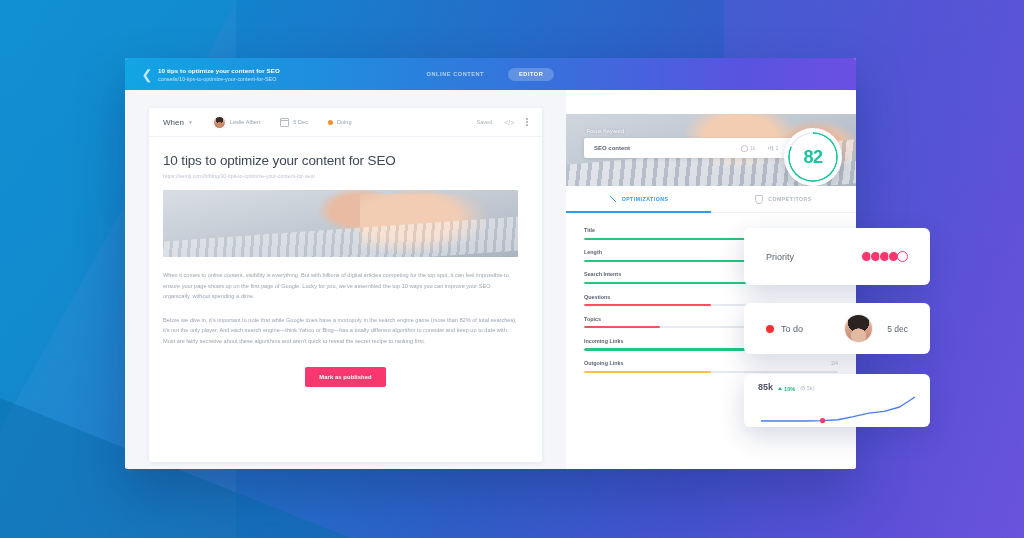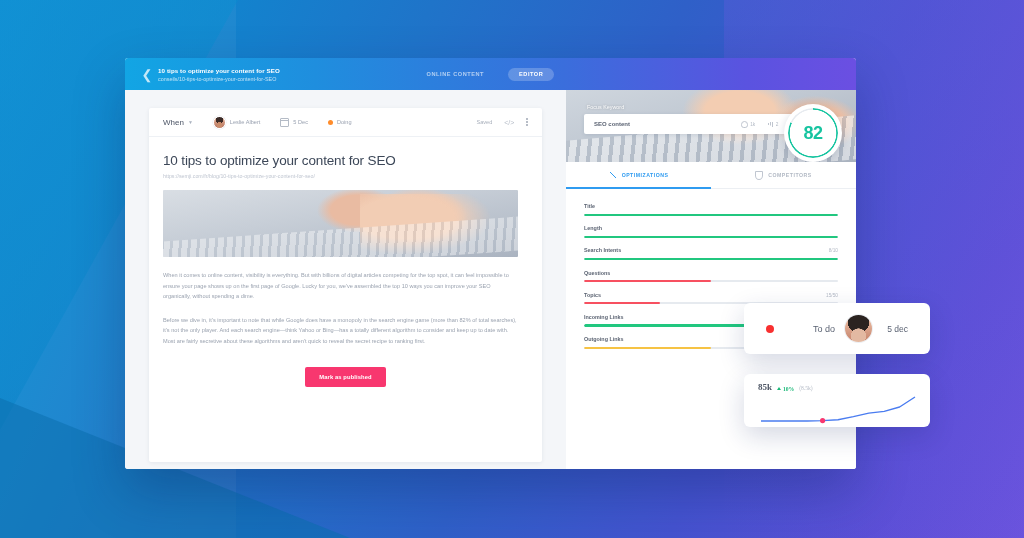--- a/index.html
+++ b/index.html
@@ -295,20 +295,21 @@
 
   
   .kw-hero {
     height: 72px;
     position: relative;
     overflow: hidden;
     background:
       radial-gradient(ellipse 80px 46px at 60% 30%, #f3cdb2 0 44%, rgba(243,205,178,0) 72%),
       radial-gradient(ellipse 60px 36px at 86% 46%, #eec1a6 0 48%, rgba(238,193,166,0) 76%),
       linear-gradient(165deg, #cfd6de 0%, #c0c8d2 45%, #a9b2bf 100%);
+    margin-top: 24px;
   }
   .kw-hero::after {
     content: "";
     position: absolute;
     left: -10%; right: -10%; bottom: -10px;
     height: 44px;
     background: repeating-linear-gradient(96deg,
        rgba(255,255,255,.5) 0 7px, rgba(175,184,196,.5) 7px 11px);
     transform: skewY(-5deg);
   }
@@ -498,21 +499,21 @@
     align-items: center;
     padding: 0 22px;
     box-sizing: border-box;
     gap: 7px;
   }
   .dot-red {
     width: 8px; height: 8px;
     border-radius: 50%;
     background: #f83030;
   }
-  .card-todo .label { font-size: 9px; color: #5b6373; margin-left: 32px; }
+  .card-todo .label { font-size: 9px; color: #5b6373; }
   .avatar-lg {
     margin-left: auto;
     width: 27px; height: 27px;
     border-radius: 50%;
     background:
       radial-gradient(circle at 50% 78%, #e3b9a2 0 30%, transparent 31%),
       radial-gradient(circle at 50% 26%, #2b2320 0 44%, transparent 45%),
       linear-gradient(#f0c4ab, #c4826a);
     box-shadow: 0 0 0 1px #eceff3;
   }
@@ -526,21 +527,20 @@
     left: 744px; top: 374px;
     width: 186px; height: 53px;
     padding: 8px 14px 0 14px;
     box-sizing: border-box;
     overflow: hidden;
   }
   .traffic-head {
     display: flex;
     align-items: baseline;
     gap: 5px;
-    font-family: Liberation Serif, serif;
   }
   .traffic-num {
     font-size: 9px;
     font-weight: bold;
     color: #4e5665;
   }
   .traffic-delta {
     font-size: 5.6px;
     color: #19b877;
     font-weight: bold;
@@ -727,20 +727,30 @@
               <div class="opt-track">
                 <div class="opt-fill" style="width: 50%; background: rgb(246, 195, 68);"></div>
               </div>
             </div>
           </div>
 
       </div>
     </div>
   </div>
 
+  <div class="float-card card-priority">
+    <span class="label">Priority</span>
+    <span class="dots" id="priority-dots">
+        <i class="on" style="background: rgb(248, 55, 111);"></i>
+        <i class="on" style="background: rgb(248, 55, 111);"></i>
+        <i class="on" style="background: rgb(248, 55, 111);"></i>
+        <i class="on" style="background: rgb(248, 55, 111);"></i>
+        <i class="off" style="border-color: rgb(248, 55, 111);"></i>
+      </span>
+  </div>
 
   <div class="float-card card-todo">
     <span class="dot-red"></span>
     <span class="label">To do</span>
     <span class="avatar-lg"></span>
     <span class="date">5 dec</span>
   </div>
 
   <div class="float-card card-traffic">
     <div class="traffic-head">

